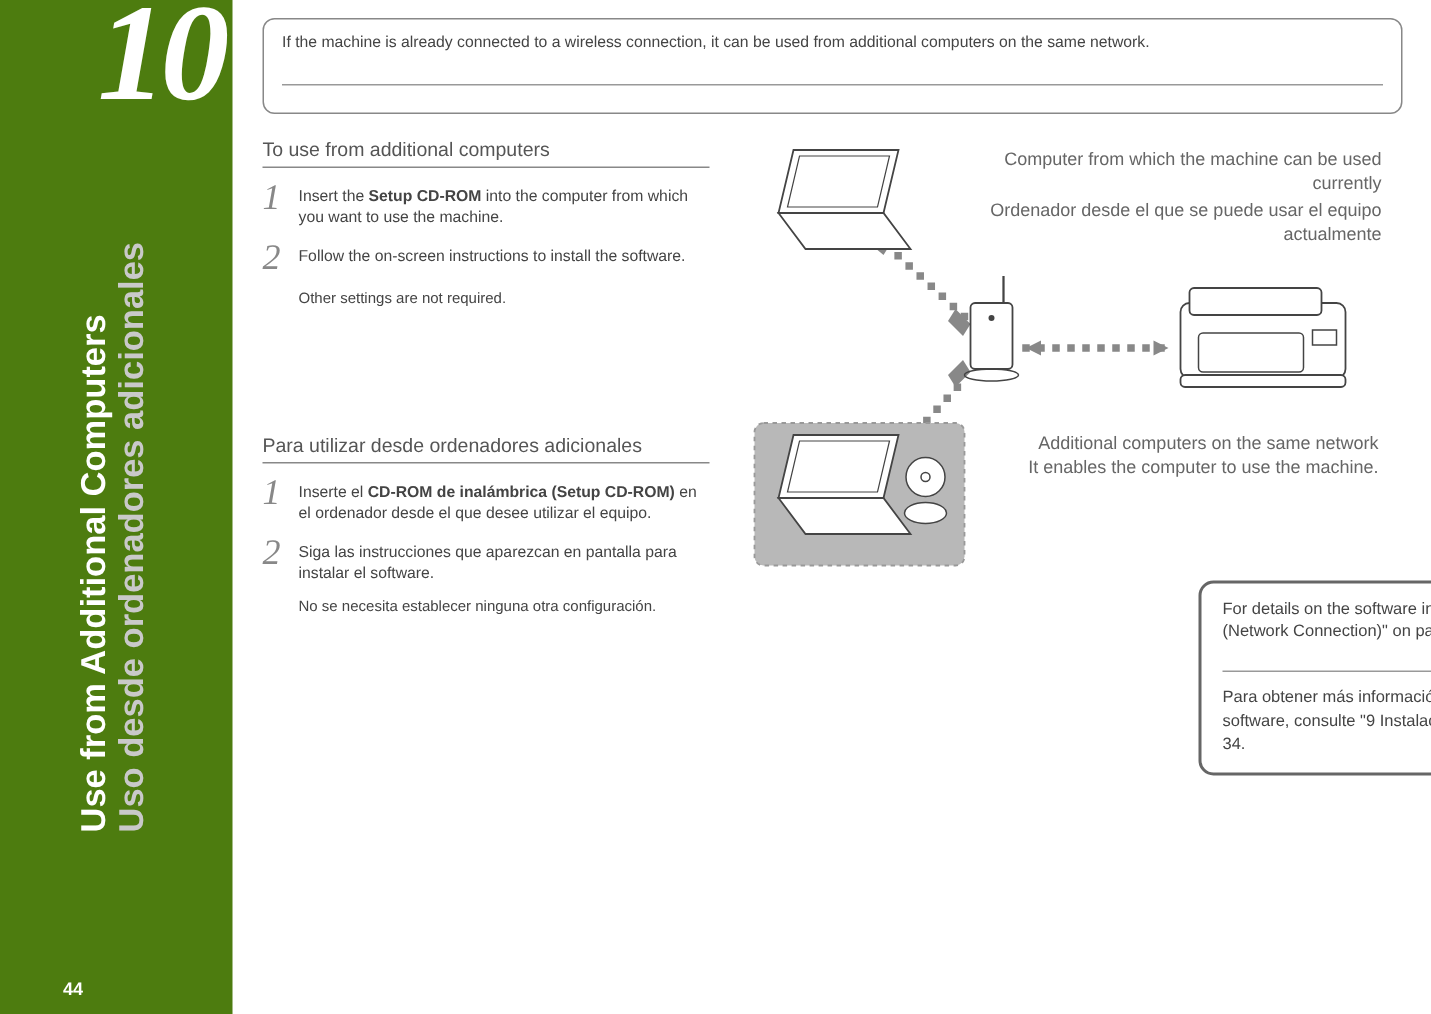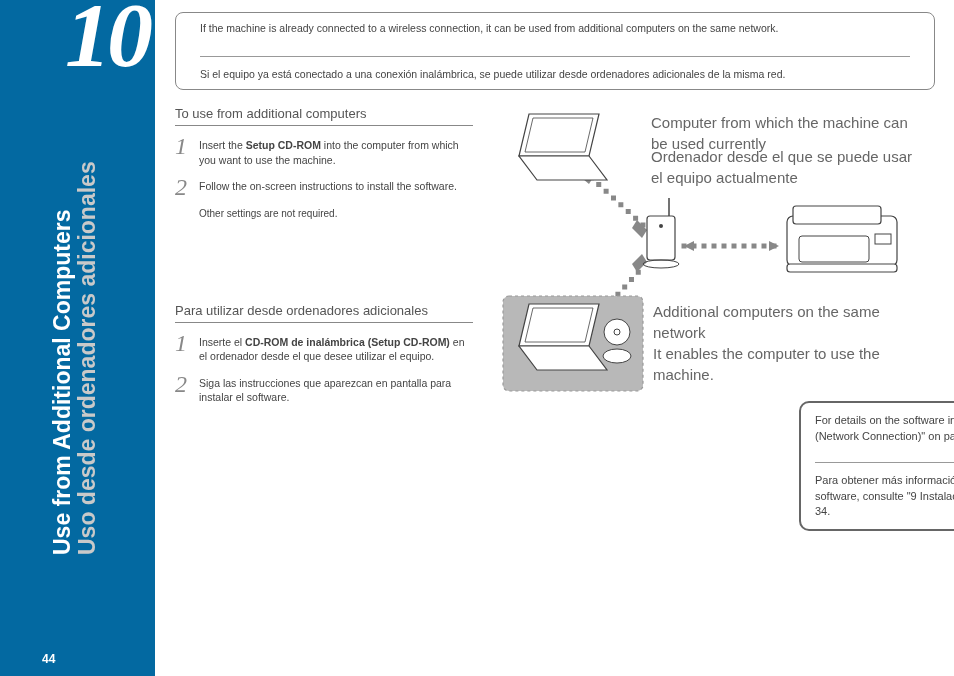--- a/index.html
+++ b/index.html
@@ -1,45 +1,45 @@
 <!DOCTYPE html>
 <html><head>
 <meta charset="utf-8">
 <style>
   * { box-sizing: border-box; margin: 0; padding: 0; }
   body { font-family: Arial, Helvetica, sans-serif; background: #fff; width: 954px; height: 676px; position: relative; overflow: hidden; }
 
-  .sidebar { position: absolute; left: 0; top: 0; width: 155px; height: 676px; background: #0369a1; }
+  .sidebar { position: absolute; left: 0; top: 0; width: 155px; height: 676px; background: #4d7c0f; }
   .chapter-number { position: absolute; top: -18px; right: 6px; font-family: "Times New Roman", serif; font-style: italic; font-weight: bold; font-size: 92px; color: #fff; letter-spacing: -4px; }
   .vertical-titles { position: absolute; bottom: 70px; left: 50px; transform: rotate(-90deg); transform-origin: left top; white-space: nowrap; }
   .v-title { font-size: 23px; font-weight: bold; line-height: 1.1; }
   .v-en { color: #fff; }
   .v-es { color: #c9c9c9; }
   .page-num { position: absolute; bottom: 10px; left: 42px; color: #fff; font-weight: bold; font-size: 12px; }
 
   .main { position: absolute; left: 175px; top: 12px; width: 760px; }
 
-  .intro-box { border: 1px solid #888; border-radius: 8px; padding: 8px 24px; font-size: 10.5px; color: #444; line-height: 1.4; margin-bottom: 16px; }
+  .intro-box { border: 1px solid #888; border-radius: 8px; padding: 8px 12px; font-size: 10.5px; color: #444; line-height: 1.4; margin-bottom: 16px; }
   .intro-box .divider { border-top: 1px solid #999; margin: 20px 0 10px; }
 
   .content-row { display: flex; gap: 16px; }
   .left-col { width: 298px; font-size: 10.5px; color: #444; }
   .right-col { width: 440px; position: relative; }
 
   .heading { font-size: 13px; color: #555; border-bottom: 1px solid #888; padding-bottom: 4px; margin-bottom: 10px; }
 
   .step { display: flex; gap: 8px; margin-bottom: 10px; line-height: 1.35; }
   .step-num { font-family: "Times New Roman", serif; font-style: italic; font-size: 24px; color: #888; width: 16px; line-height: 0.9; }
   .step-body { flex: 1; padding-top: 2px; }
   .note { margin-left: 24px; font-size: 10px; margin-bottom: 34px; }
 
   .diagram { position: relative; width: 440px; height: 300px; }
   .svg-wrap { position: absolute; inset: 0; }
 
-  .caption { position: absolute; font-size: 15px; color: #666; line-height: 1.4; }
+  .caption { position: absolute; font-size: 12px; color: #666; line-height: 1.4; text-align: right; }
   .cap1 { left: 162px; top: 6px; width: 270px; }
   .cap2 { left: 162px; top: 40px; width: 270px; }
   .cap3 { left: 164px; top: 195px; width: 266px; }
   .cap4 { left: 164px; top: 232px; width: 266px; }
 
   .footer-box { position: absolute; left: 310px; top: 295px; width: 428px; border: 2px solid #666; border-radius: 10px; padding: 10px 14px; font-size: 11px; color: #444; line-height: 1.4; background: #fff; }
   .footer-box .divider { border-top: 1px solid #999; margin: 18px 0 10px; }
 
   svg line.dotted { stroke: #888; stroke-width: 5; stroke-dasharray: 0 10; stroke-linecap: square; }
   svg .device-fill { fill: #fff; stroke: #444; stroke-width: 1.2; }
@@ -55,21 +55,20 @@
     <div class="v-title v-es">Uso desde ordenadores adicionales</div>
   </div>
   <div class="page-num">44</div>
 </div>
 
 <div class="main">
 
   <div class="intro-box">
     <div>If the machine is already connected to a wireless connection, it can be used from additional computers on the same network.</div>
     <div class="divider"></div>
-    <div>Si el equipo ya está conectado a una conexión inalámbrica, se puede utilizar desde ordenadores adicionales de la misma red.</div>
   </div>
 
   <div class="content-row">
 
     <div class="left-col">
 
       <div class="heading">To use from additional computers</div>
       <div class="step">
         <div class="step-num">1</div>
         <div class="step-body">
@@ -88,20 +87,21 @@
       <div class="step">
         <div class="step-num">1</div>
         <div class="step-body">
           <span>Inserte el </span><b>CD-ROM de inalámbrica (Setup CD-ROM)</b><span> en el ordenador desde el que desee utilizar el equipo.</span>
         </div>
       </div>
       <div class="step">
         <div class="step-num">2</div>
         <div class="step-body">Siga las instrucciones que aparezcan en pantalla para instalar el software.</div>
       </div>
+      <div class="note">No se necesita establecer ninguna otra configuración.</div>
     </div>
 
     <div class="right-col">
       <div class="diagram">
         <div class="svg-wrap">
           <svg width="440" height="300">
 
             <line class="dotted" x1="95" y1="65" x2="155" y2="120"></line>
             <line class="dotted" x1="95" y1="225" x2="155" y2="160"></line>
             <line class="dotted" x1="195" y1="140" x2="290" y2="140"></line>

